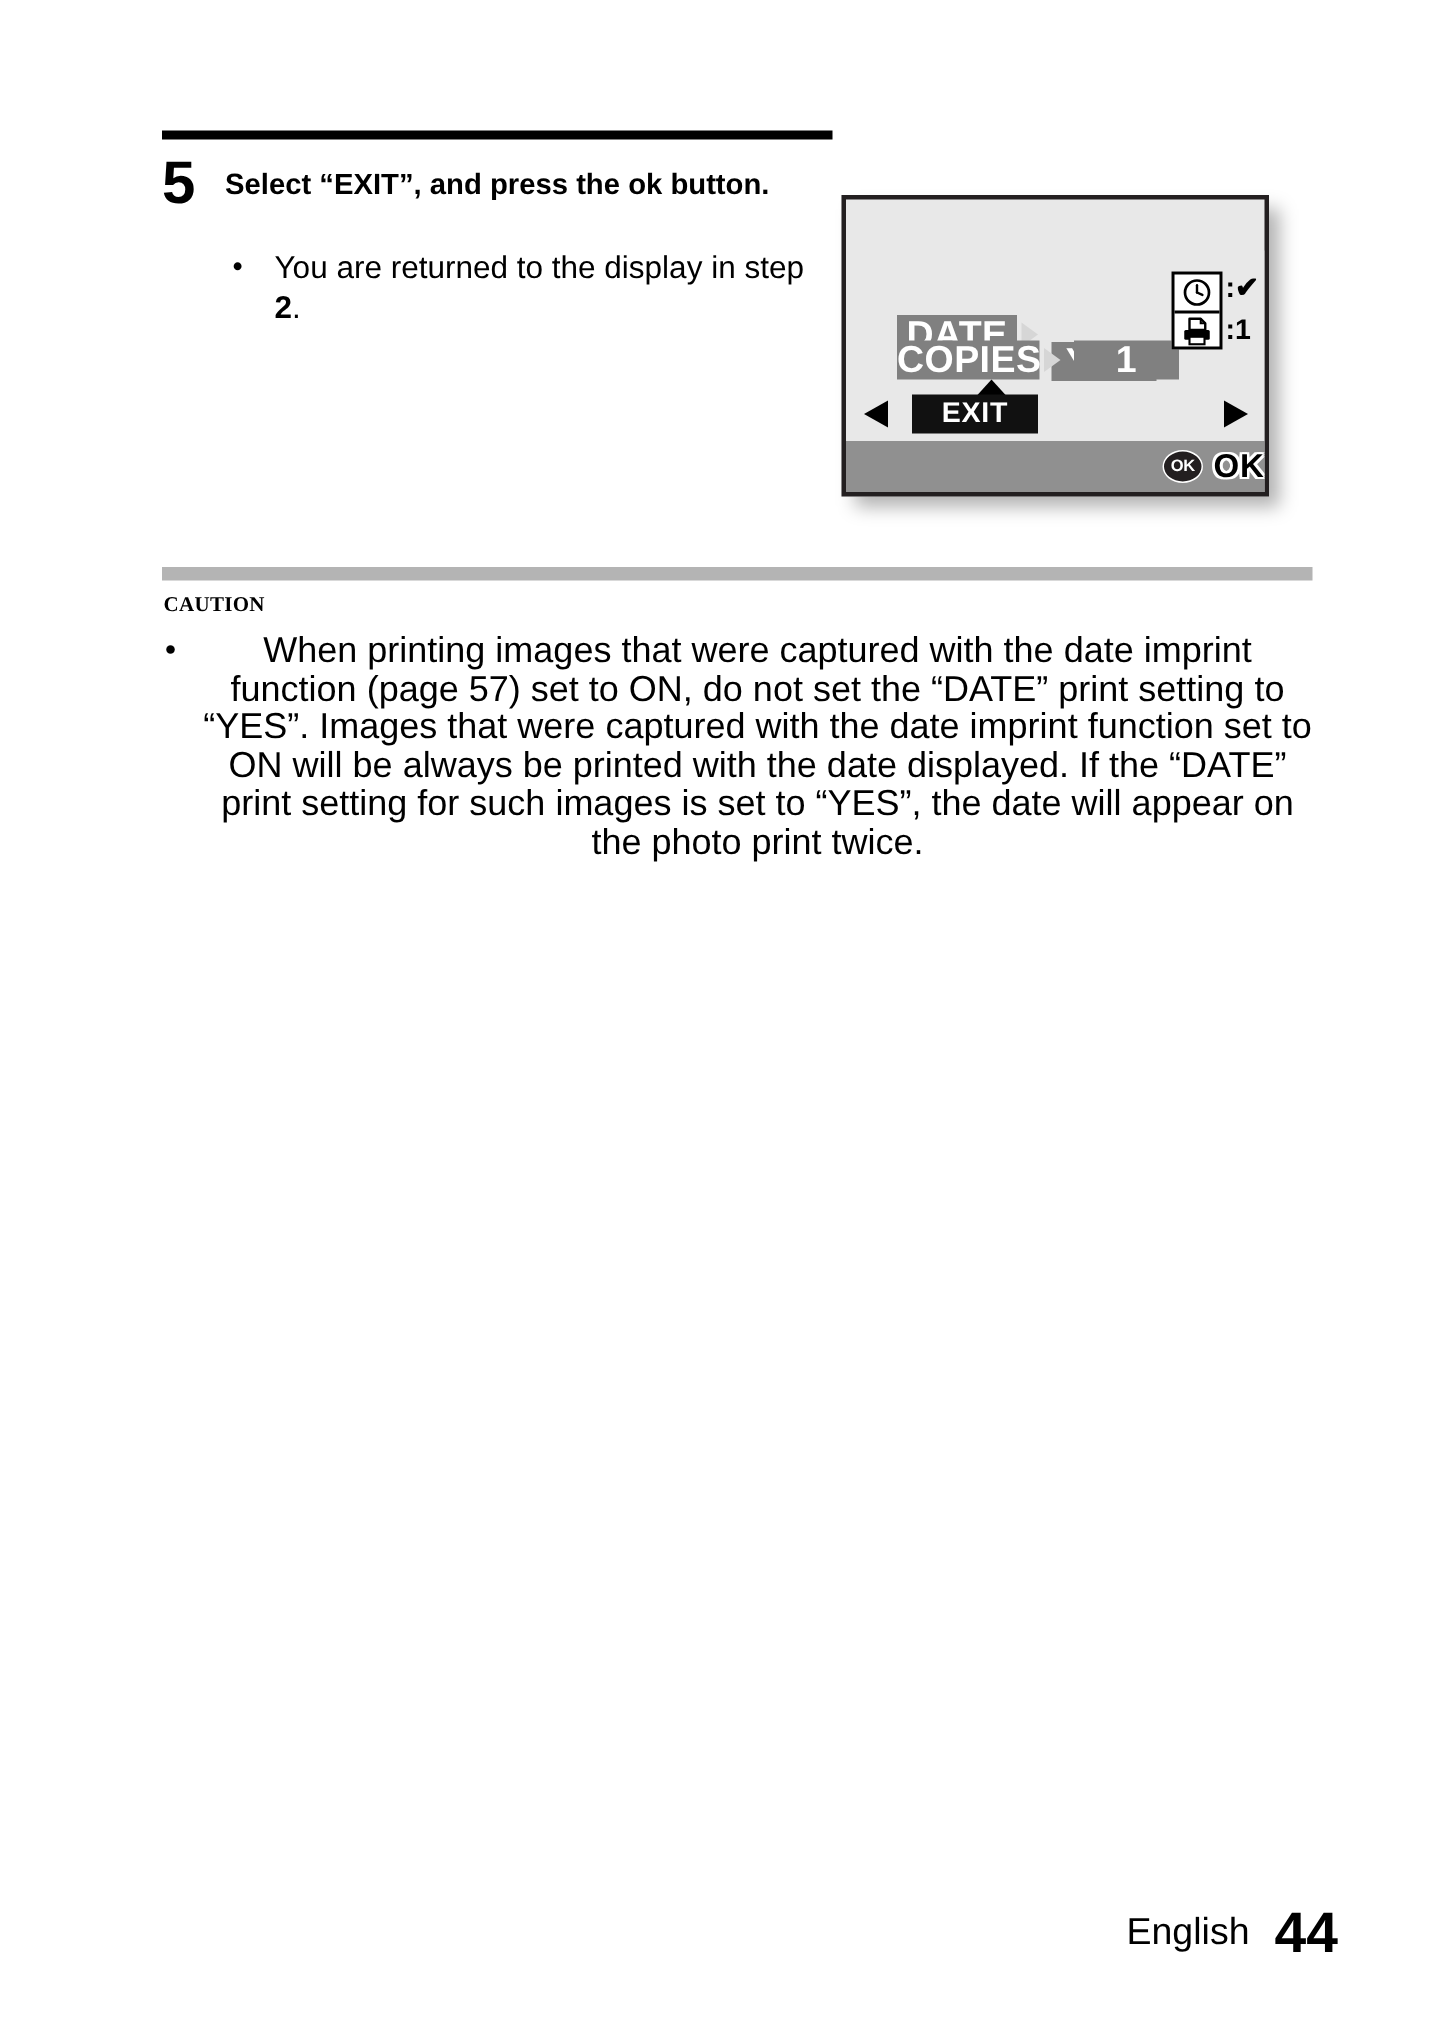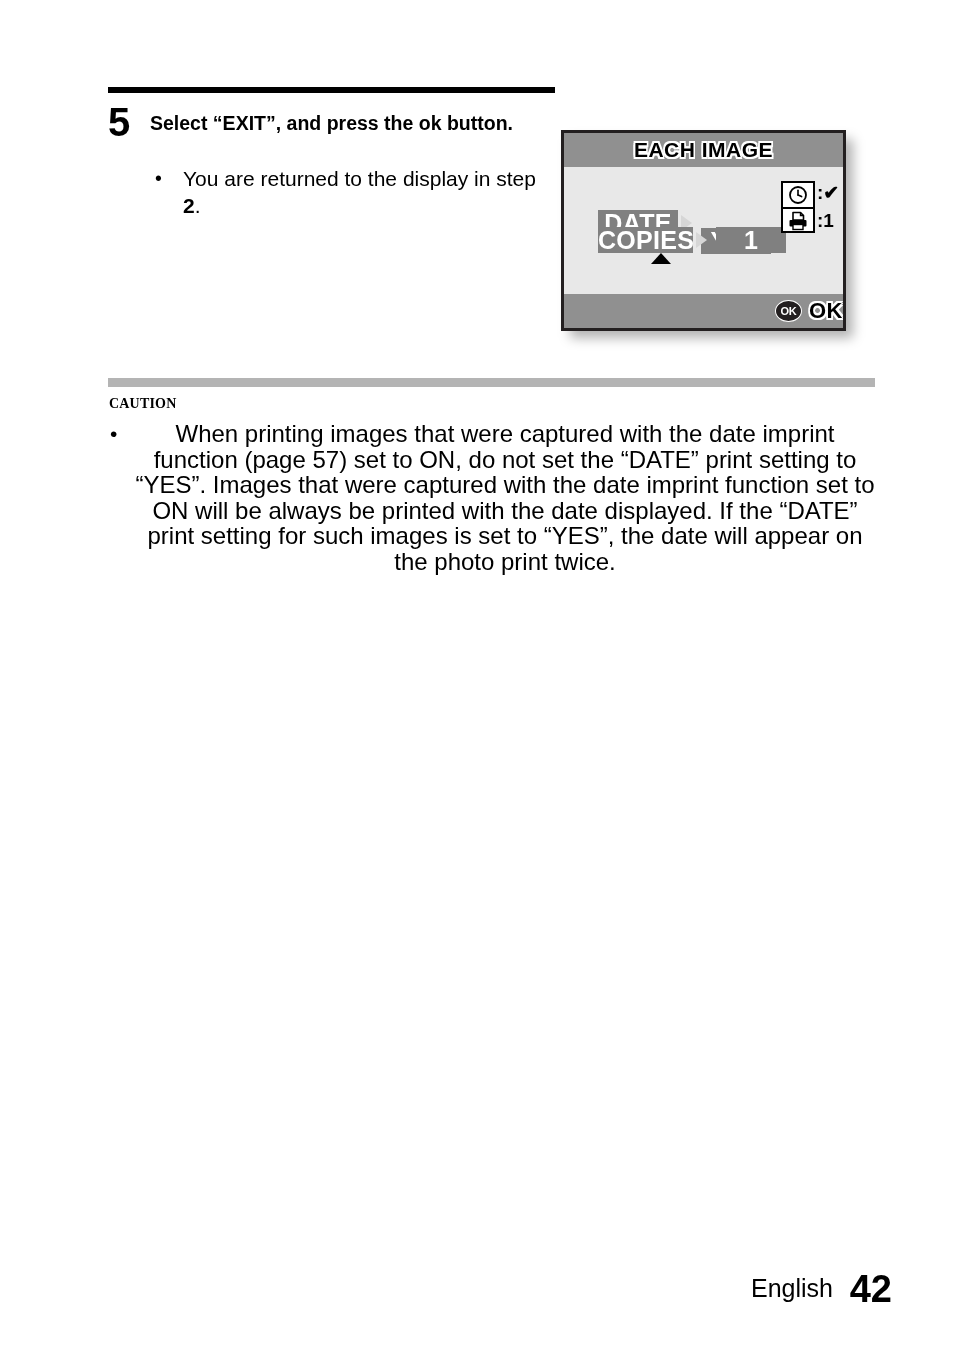--- a/index.html
+++ b/index.html
@@ -360,40 +360,42 @@
   <div class="step-sub-bullet">•</div>
   <div class="step-sub">
     <span class="step-sub-text"><span>You are returned to the display in step </span><b>2</b><span>.</span></span>
   </div>
 </div>
 
 <div class="lcd-wrap">
   <div class="lcd-shadow"></div>
   <div class="lcd">
 
-    <div class="lcd-title">
-      <span class="lcd-title-text">EACH IMAGE</span>
-    </div>
 
     <div class="lcd-body">
 
       <div class="menu-row row-date">
         <span class="chip chip-label-date">DATE</span>
         <span class="chip-arrow"></span>
         <span class="chip chip-value-yes">YES</span>
       </div>
 
       <div class="menu-row row-copies">
         <span class="chip chip-label-copies">COPIES</span>
         <span class="chip-arrow"></span>
         <span class="chip chip-value-copies">1</span>
       </div>
 
       <div class="caret-up"></div>
 
+      <div class="exit-row">
+        <span class="arrow-left"></span>
+        <span class="exit-chip">EXIT</span>
+        <span class="arrow-right"></span>
+      </div>
 
       <div class="icon-stack">
         <div class="icon-cell">
           <svg width="20" height="20" viewBox="0 0 20 20" aria-hidden="true">
             <circle cx="10" cy="10" r="8" fill="#ffffff" stroke="#000000" stroke-width="1.8"></circle>
             <line x1="10" y1="10" x2="10" y2="5.2" stroke="#000000" stroke-width="1.6" stroke-linecap="round"></line>
             <line x1="10" y1="10" x2="13.6" y2="11.6" stroke="#000000" stroke-width="1.6" stroke-linecap="round"></line>
           </svg>
         </div>
         <div class="icon-divider"></div>
@@ -421,13 +423,13 @@
 
   </div>
 </div>
 
 <div class="caution-bar"></div>
 <div class="caution-title">CAUTION</div>
 <div class="caution-bullet">•</div>
 <div class="caution-body">When printing images that were captured with the date imprint function (page 57) set to ON, do not set the “DATE” print setting to “YES”. Images that were captured with the date imprint function set to ON will be always be printed with the date displayed. If the “DATE” print setting for such images is set to “YES”, the date will appear on the photo print twice.</div>
 
 <div class="footer-lang">English</div>
-<div class="footer-page">42</div>
+<div class="footer-page">44</div>
 
 </body></html>

